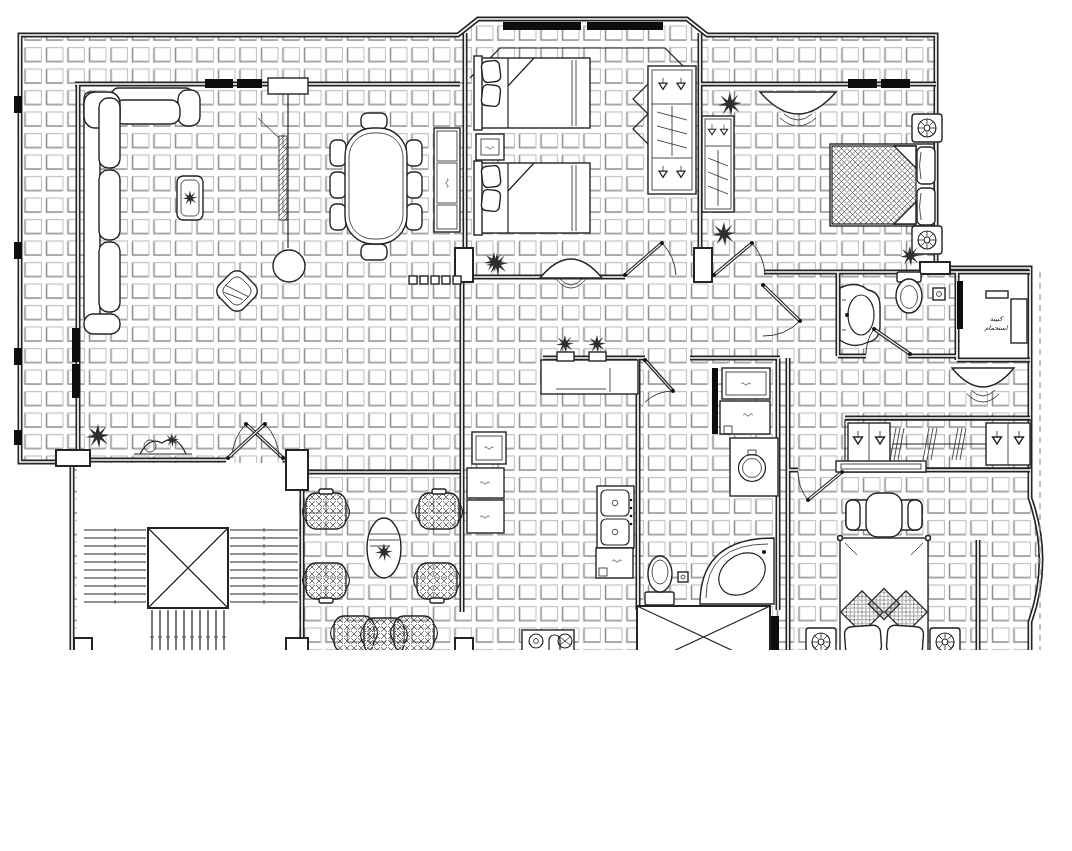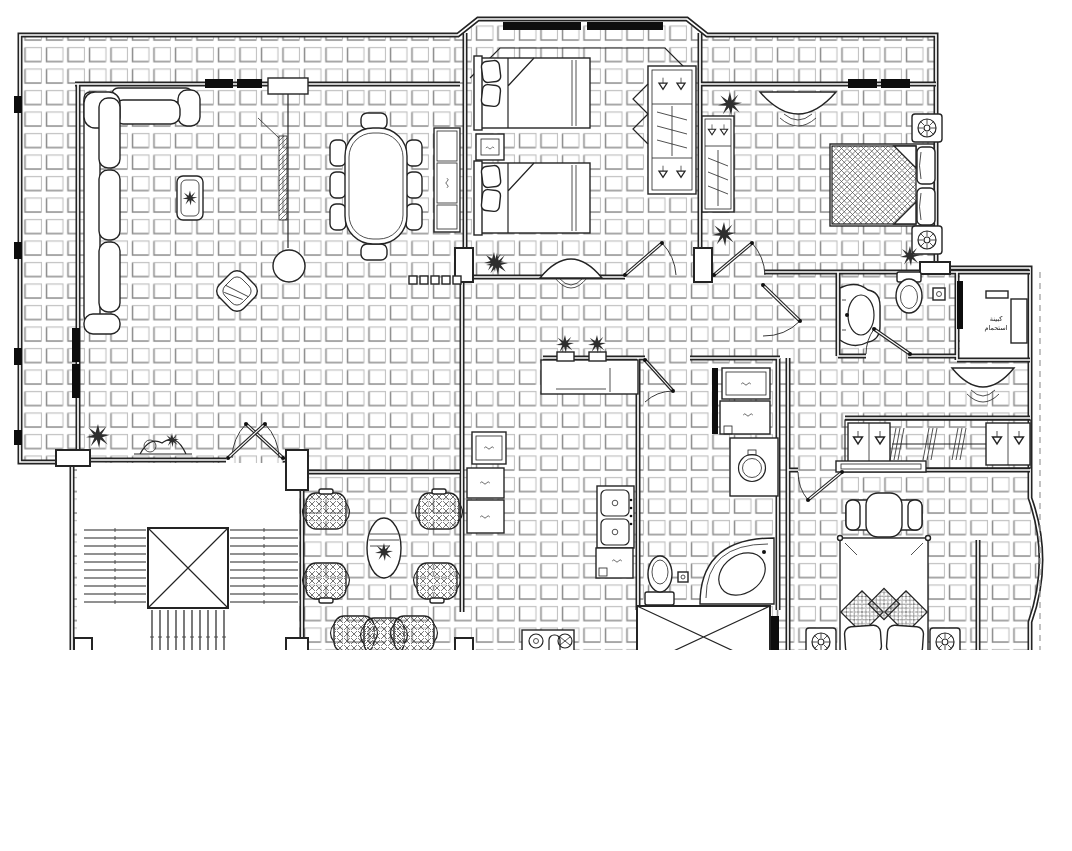--- a/index.html
+++ b/index.html
@@ -1,16 +1,16 @@
 <!DOCTYPE html>
 <html><head>
 <meta charset="utf-8">
 <style>
   html,body{margin:0;padding:0;background:#fff;}
-  .canvas{width:1072px;height:650px;background:#fff;position:relative;overflow:hidden;}
+  .canvas{width:1072px;height:650px;background:#fff;position:relative;overflow:hidden;font-style:italic;}
   svg{display:block;}
   text{font-family:"DejaVu Sans",sans-serif;font-size:6.5px;fill:#111;}
   .dbl{stroke:#242424;stroke-width:5;fill:none;stroke-linecap:butt;}
   .dl{stroke:#242424;stroke-width:3.4;fill:none;}
   .core{stroke:#ffffff !important;}
   .dbl.core{stroke-width:1.7;}
   .dl.core{stroke-width:1.1;}
   .f{fill:#fff;stroke:#242424;stroke-width:1.4;}
   .f2{fill:#fff;stroke:#242424;stroke-width:2;}
   .ln{fill:none;stroke:#242424;stroke-width:1.2;}

